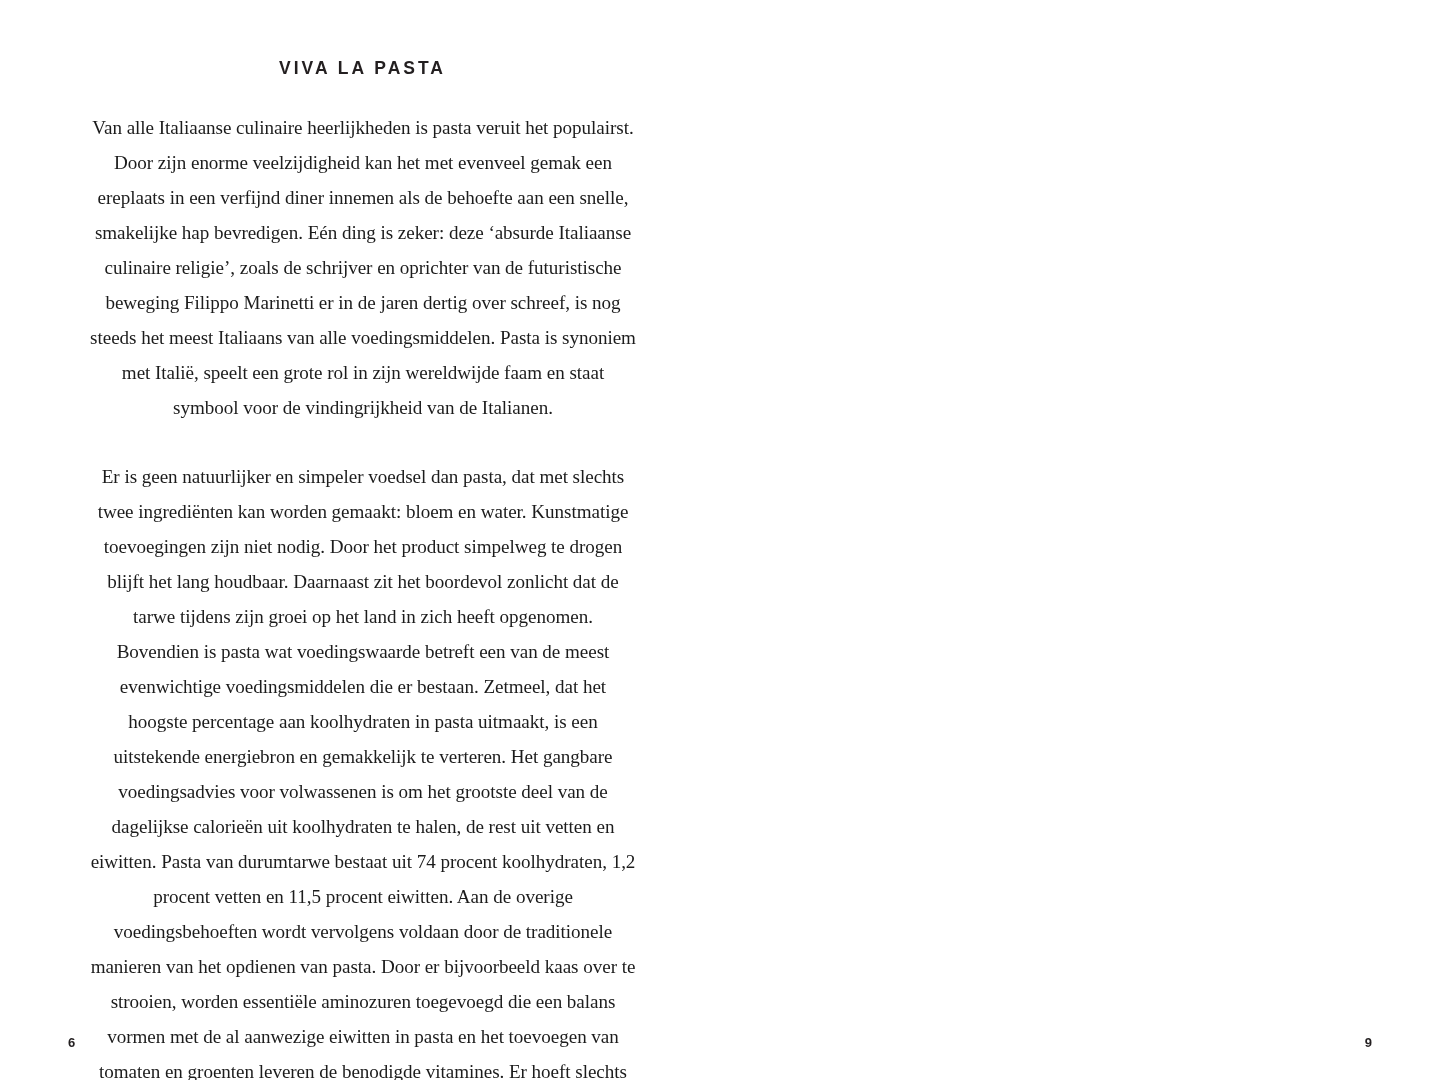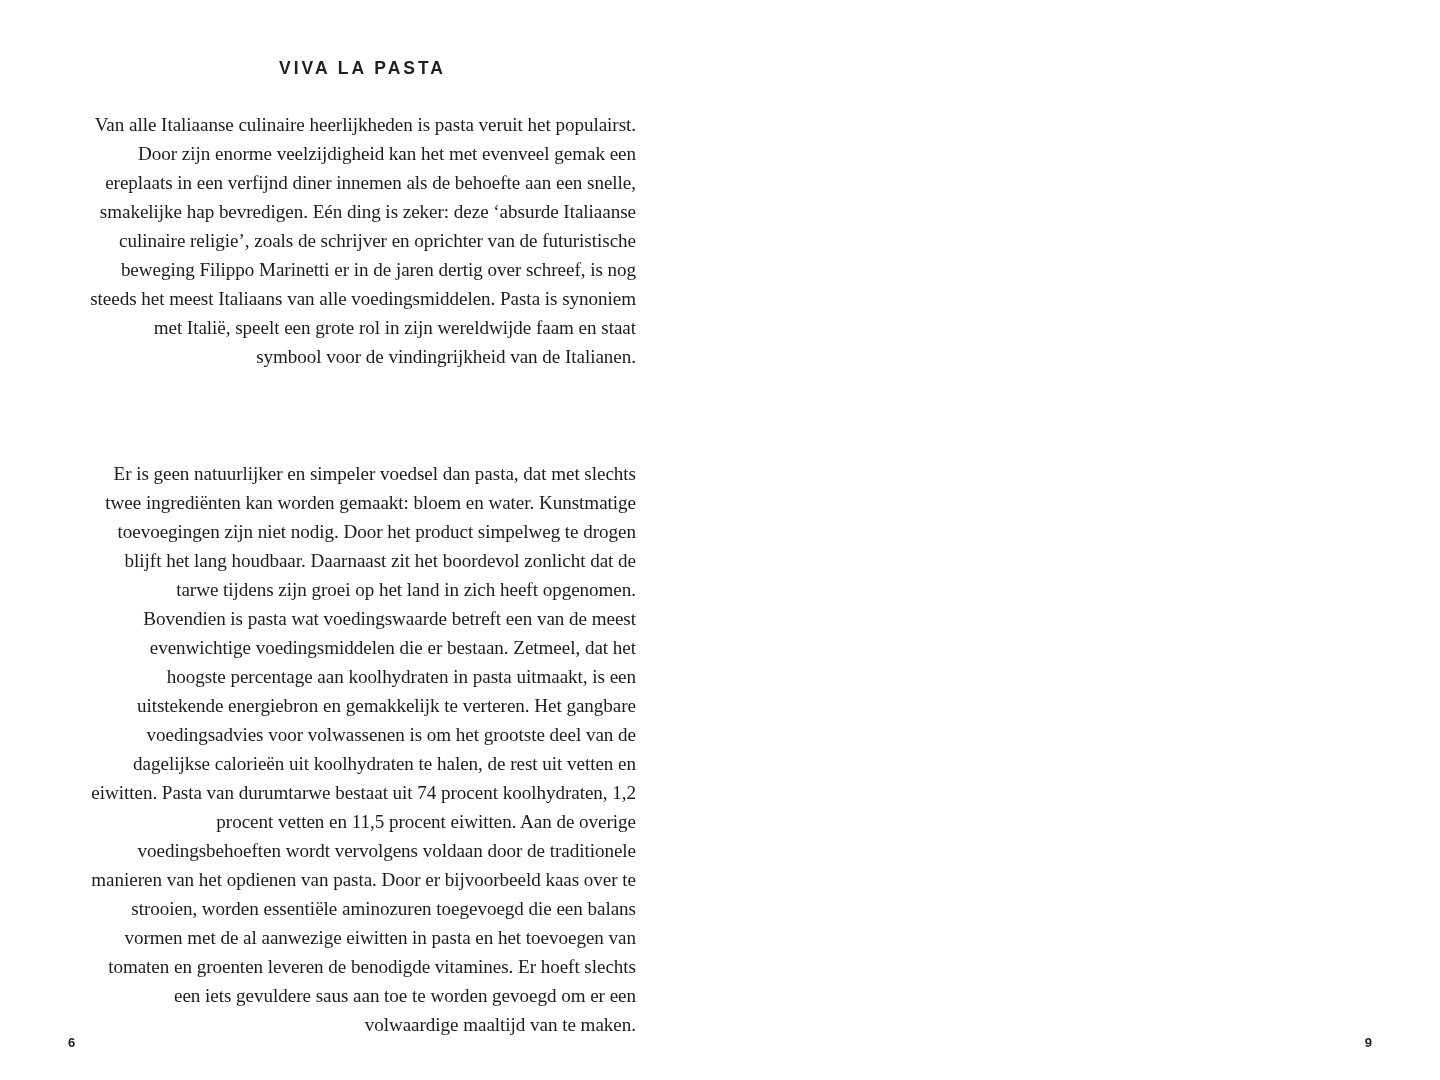--- a/index.html
+++ b/index.html
@@ -55,23 +55,23 @@
     width: 545px;
   }
 
   
   .body-copy {
     position: absolute;
     left: 90px;
     width: 546px;
     font-family: "Liberation Serif", serif;
     font-size: 19.1px;
-    line-height: 29px;
+    line-height: 35px;
     color: #1c1c1c;
-    text-align: right;
+    text-align: center;
     letter-spacing: -0.05px;
   }
   .para-1 { top: 110px; }
   .para-2 { top: 459px; }
 
   
   .folio {
     position: absolute;
     bottom: 30px;
     font-family: "Liberation Sans", sans-serif;

